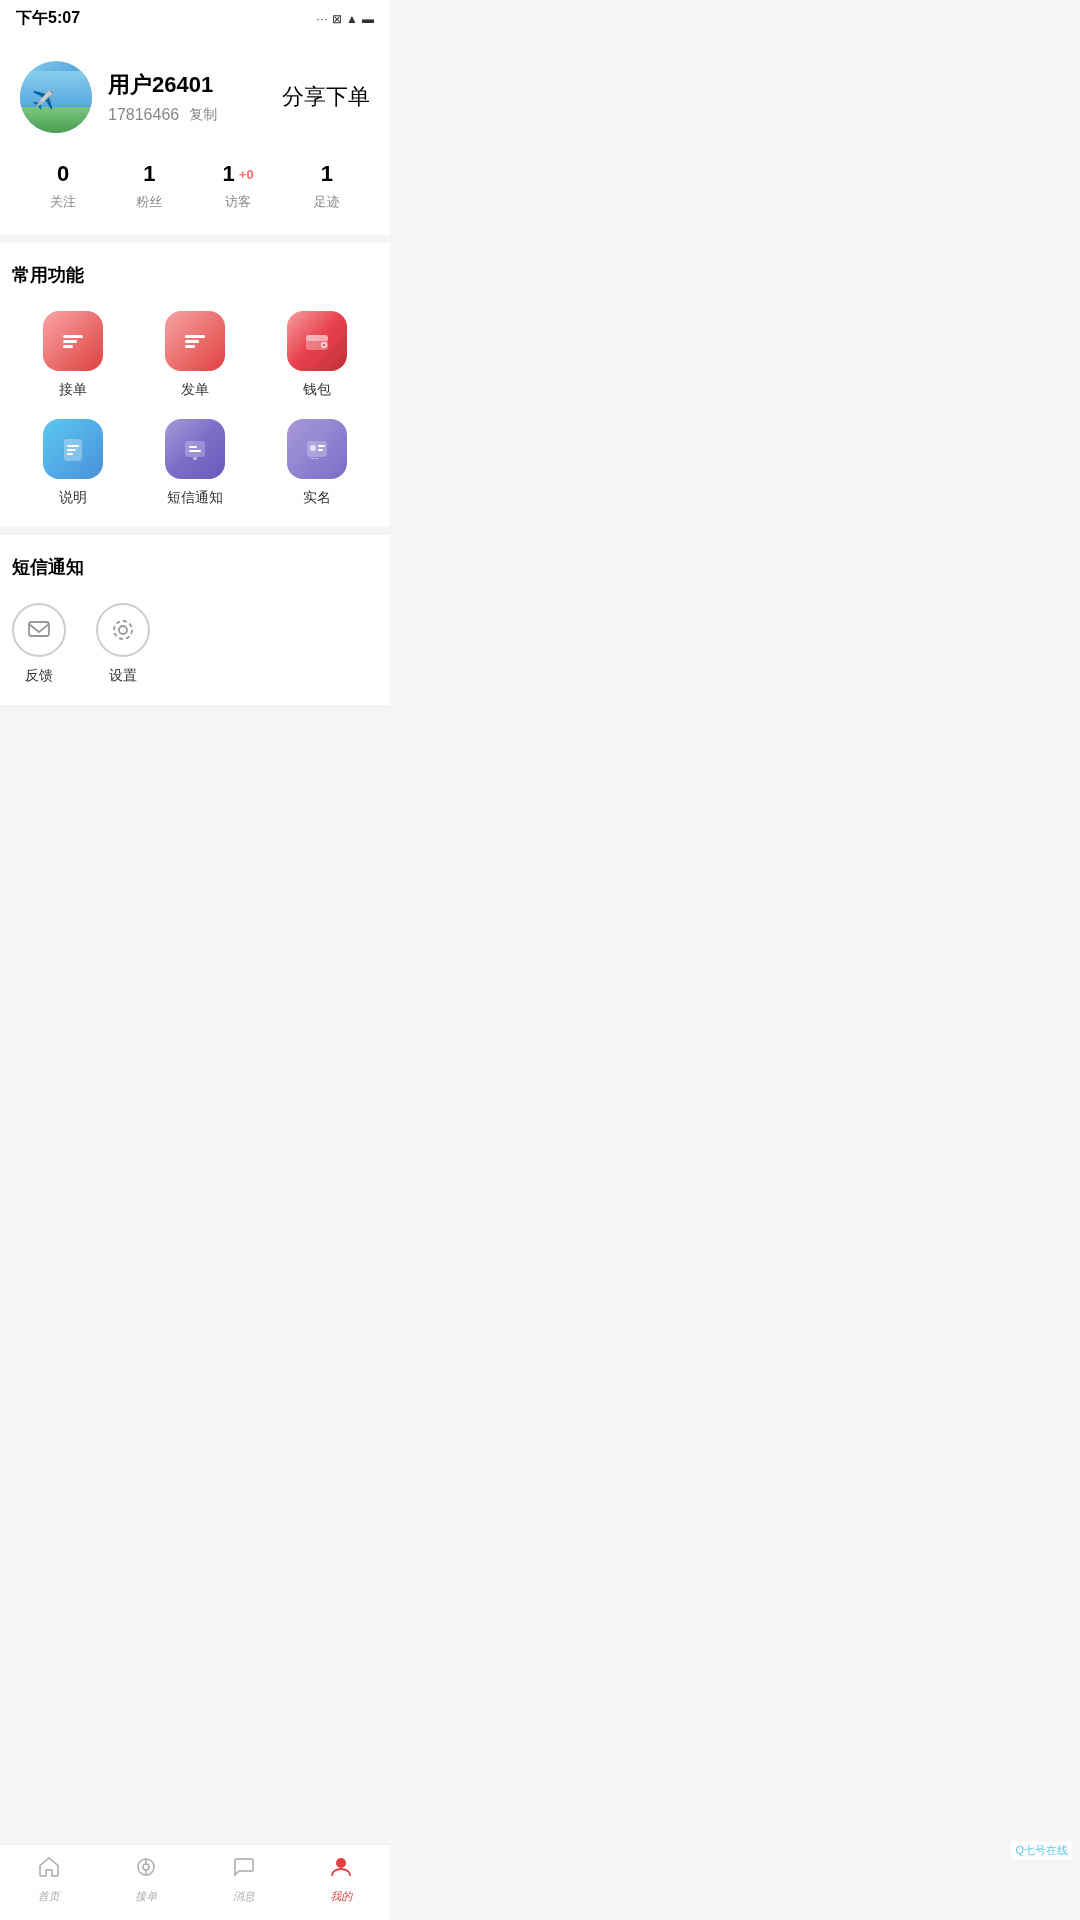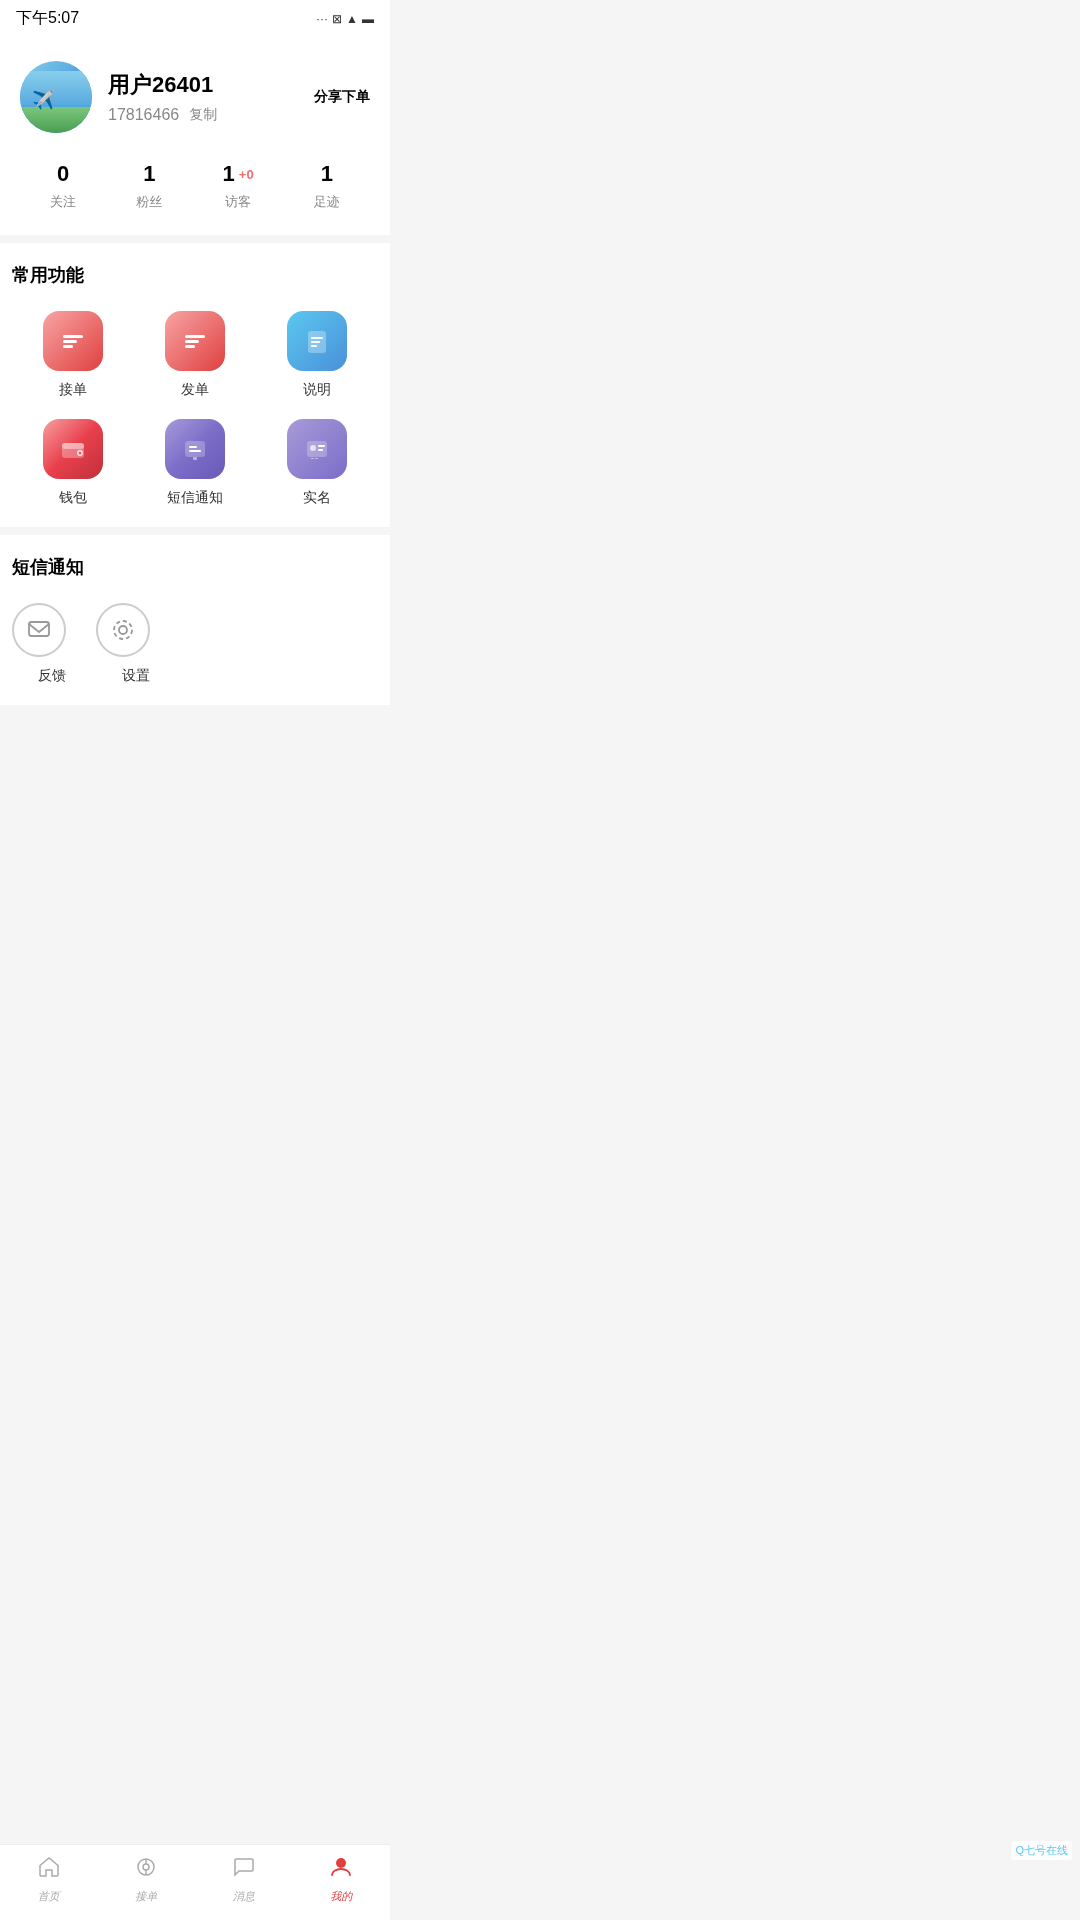--- a/index.html
+++ b/index.html
@@ -16,21 +16,21 @@
     
     .status-bar {
       display: flex;
       justify-content: space-between;
       align-items: center;
       padding: 8px 16px;
       background: #fff;
     }
     .status-time {
       font-size: 16px;
-      font-weight: 400;
+      font-weight: 700;
       color: #000;
     }
     .status-icons {
       display: flex;
       align-items: center;
       gap: 4px;
       font-size: 12px;
       color: #333;
     }
 
@@ -77,22 +77,22 @@
       color: #888;
     }
     .copy-btn {
       font-size: 14px;
       color: #888;
       cursor: pointer;
       border: none;
       background: none;
     }
     .share-btn {
-      font-size: 14px;
-      font-weight: 700;
+      font-size: 22px;
+      font-weight: 400;
       color: #000;
       margin-left: auto;
       background: none;
       border: none;
       cursor: pointer;
       white-space: nowrap;
     }
 
     
     .stats-row {
@@ -174,21 +174,21 @@
     .icon-shiming { background: linear-gradient(135deg, #a89ad8, #7b6dc8); }
 
     
     .other-grid {
       display: flex;
       gap: 30px;
     }
     .other-item {
       display: flex;
       flex-direction: column;
-      align-items: flex-end;
+      align-items: center;
       gap: 10px;
       cursor: pointer;
     }
     .other-icon {
       width: 54px;
       height: 54px;
       border-radius: 50%;
       border: 2px solid #ccc;
       display: flex;
       align-items: center;
@@ -335,41 +335,41 @@
         <svg width="28" height="28" viewBox="0 0 28 28" fill="none">
           <rect x="4" y="8" width="20" height="3" rx="1.5" fill="white"></rect>
           <rect x="4" y="13" width="14" height="3" rx="1.5" fill="white"></rect>
           <rect x="4" y="18" width="10" height="3" rx="1.5" fill="white"></rect>
         </svg>
       </div>
       <span class="func-label">发单</span>
     </div>
 
     <div class="func-item">
+      <div class="func-icon icon-qianbao">
+        <svg width="28" height="28" viewBox="0 0 28 28" fill="none">
+          <rect x="3" y="8" width="22" height="15" rx="3" fill="rgba(255,255,255,0.3)"></rect>
+          <rect x="3" y="8" width="22" height="6" rx="3" fill="rgba(255,255,255,0.4)"></rect>
+          <circle cx="21" cy="18" r="3" fill="white" fill-opacity="0.8"></circle>
+          <circle cx="21" cy="18" r="1.5" fill="rgba(230,60,70,0.8)"></circle>
+        </svg>
+      </div>
+      <span class="func-label">钱包</span>
+    </div>
+
+    <div class="func-item">
       <div class="func-icon icon-shuoming">
         <svg width="28" height="28" viewBox="0 0 28 28" fill="none">
           <rect x="5" y="4" width="18" height="22" rx="3" fill="rgba(255,255,255,0.3)"></rect>
           <rect x="8" y="10" width="12" height="2" rx="1" fill="white"></rect>
           <rect x="8" y="14" width="9" height="2" rx="1" fill="white"></rect>
           <rect x="8" y="18" width="6" height="2" rx="1" fill="white"></rect>
         </svg>
       </div>
       <span class="func-label">说明</span>
-    </div>
-
-    <div class="func-item">
-      <div class="func-icon icon-qianbao">
-        <svg width="28" height="28" viewBox="0 0 28 28" fill="none">
-          <rect x="3" y="8" width="22" height="15" rx="3" fill="rgba(255,255,255,0.3)"></rect>
-          <rect x="3" y="8" width="22" height="6" rx="3" fill="rgba(255,255,255,0.4)"></rect>
-          <circle cx="21" cy="18" r="3" fill="white" fill-opacity="0.8"></circle>
-          <circle cx="21" cy="18" r="1.5" fill="rgba(230,60,70,0.8)"></circle>
-        </svg>
-      </div>
-      <span class="func-label">钱包</span>
     </div>
 
     <div class="func-item">
       <div class="func-icon icon-sms">
         <svg width="28" height="28" viewBox="0 0 28 28" fill="none">
           <rect x="4" y="6" width="20" height="16" rx="3" fill="rgba(255,255,255,0.25)"></rect>
           <rect x="8" y="11" width="8" height="2" rx="1" fill="white"></rect>
           <rect x="8" y="15" width="12" height="2" rx="1" fill="white"></rect>
           <rect x="12" y="22" width="4" height="3" rx="1" fill="rgba(255,255,255,0.5)"></rect>
         </svg>

